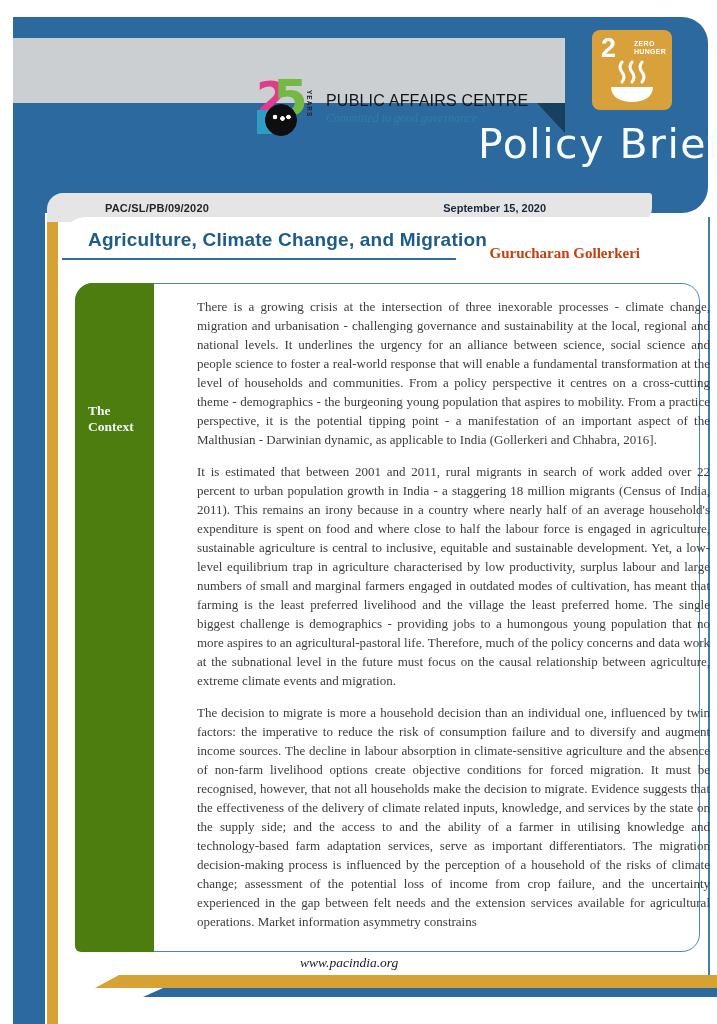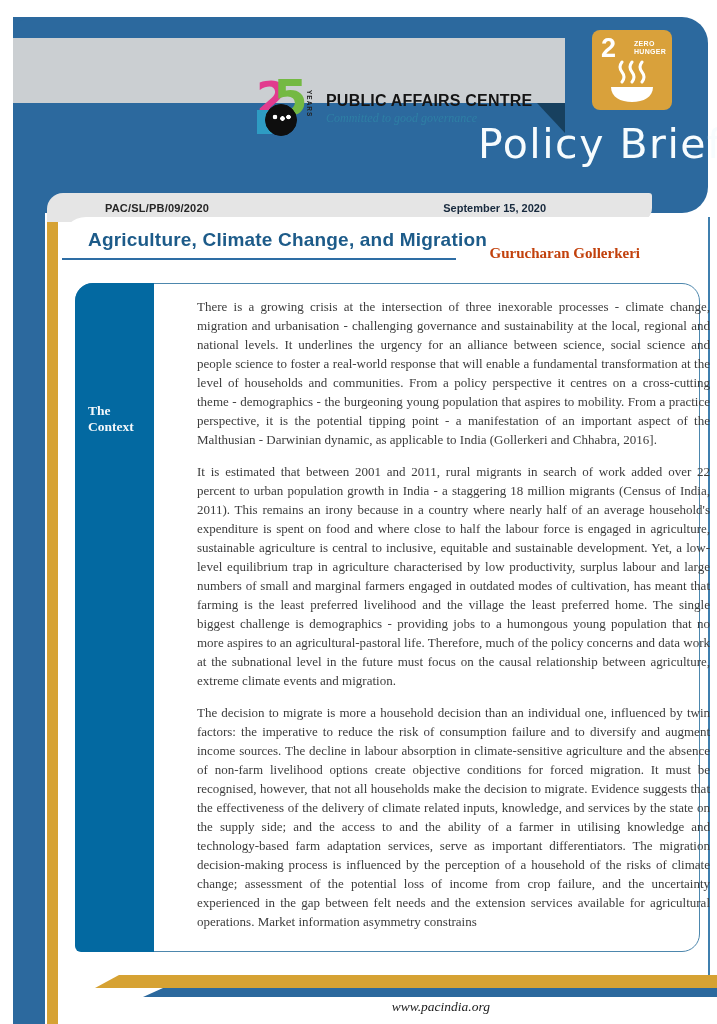--- a/index.html
+++ b/index.html
@@ -27,21 +27,21 @@
   .logo-chip{position:absolute;left:1px;top:30px;width:15px;height:24px;background:#2E9CC3;}
   .logo-globe{position:absolute;left:9px;top:24px;width:30px;height:30px;border-radius:50%;
               background:radial-gradient(circle at 30% 40%,#ffffff 2px,transparent 2.6px),
                          radial-gradient(circle at 55% 45%,#ffffff 2px,transparent 2.6px),
                          radial-gradient(circle at 75% 40%,#ffffff 2px,transparent 2.6px),
                          #0E0E0E;
               border:1px solid #0E0E0E;}
   .logo-years{position:absolute;left:50px;top:10px;writing-mode:vertical-rl;font-size:6.5px;
               font-weight:bold;letter-spacing:1px;color:#222;}
   .org-text{margin-left:8px;}
-  .org-name{font-size:16px;font-weight:bold;letter-spacing:.2px;color:#151515;line-height:1.1;}
+  .org-name{font-size:16px;font-weight:normal;letter-spacing:.2px;color:#151515;line-height:1.1;}
   .org-tagline{font-family:"Liberation Serif",serif;font-style:italic;font-size:12px;
                color:#2E7FA5;margin-top:2px;}
 
   
   .sdg-card{position:absolute;left:592px;top:30px;width:80px;height:80px;background:#D9A13B;
             border-radius:8px;}
   .sdg-num{position:absolute;left:9px;top:3px;color:#fff;font-weight:bold;font-size:27px;
            font-family:"Liberation Sans",sans-serif;}
   .sdg-label{position:absolute;left:42px;top:10px;color:#fff;font-weight:bold;font-size:7px;
              line-height:8px;letter-spacing:.3px;}
@@ -63,36 +63,36 @@
   .outer-box{position:absolute;left:62px;top:217px;width:646px;height:776px;background:#ffffff;
              border-right:2px solid #3F7FAE;border-radius:24px 0 0 0;}
   .article-title{position:absolute;left:26px;top:12px;font-family:Liberation Sans, sans-serif;
                  font-weight:bold;font-size:19px;color:#1D5B89;letter-spacing:.2px;}
   .title-rule{position:absolute;left:0;top:41px;width:394px;height:2px;background:#2E6DA4;}
   .author{position:absolute;right:68px;top:28px;font-family:"Liberation Serif",serif;
           font-weight:bold;font-size:15px;color:#c2410c;}
 
   .inner-box{position:absolute;left:13px;top:66px;width:625px;height:669px;background:#ffffff;
              border:1.5px solid #4D87AD;border-radius:18px;box-sizing:border-box;}
-  .sidebar-panel{position:absolute;left:-1px;top:-1px;width:79px;height:669px;background:#0369a1;
+  .sidebar-panel{position:absolute;left:-1px;top:-1px;width:79px;height:669px;background:#4d7c0f;
                  border-radius:18px 0 0 6px;}
   .sidebar-label{position:absolute;left:13px;top:120px;width:58px;color:#F4F8FB;
                  font-family:"Liberation Serif",serif;font-weight:bold;font-size:13.5px;
                  line-height:16px;}
   .body-text{position:absolute;left:100px;top:13px;width:513px;
              font-family:"Liberation Serif",serif;font-size:13px;line-height:19px;
              color:#3C3C3C;text-align:justify;margin-left:21px;}
   .body-text p{margin:0 0 13px 0;}
 
   
   .footer-gold-bar{position:absolute;left:95px;top:975px;width:622px;height:13px;background:#D6A233;
                    clip-path:polygon(0 100%,24px 0,100% 0,100% 100%);}
   .footer-blue-bar{position:absolute;left:143px;top:988px;width:574px;height:9px;background:#2C699E;
                    clip-path:polygon(0 100%,20px 0,100% 0,100% 100%);}
-  .footer-url{position:absolute;left:300px;top:999px;width:190px;text-align:right;
+  .footer-url{position:absolute;left:300px;top:955px;width:190px;text-align:left;
               font-family:"Liberation Serif",serif;font-style:italic;font-size:13.5px;color:#1B1B1B;}
 </style>
 </head>
 <body>
 
 <div class="page">
 
   <div class="stripe-blue"></div>
   <div class="stripe-gold"></div>
 

